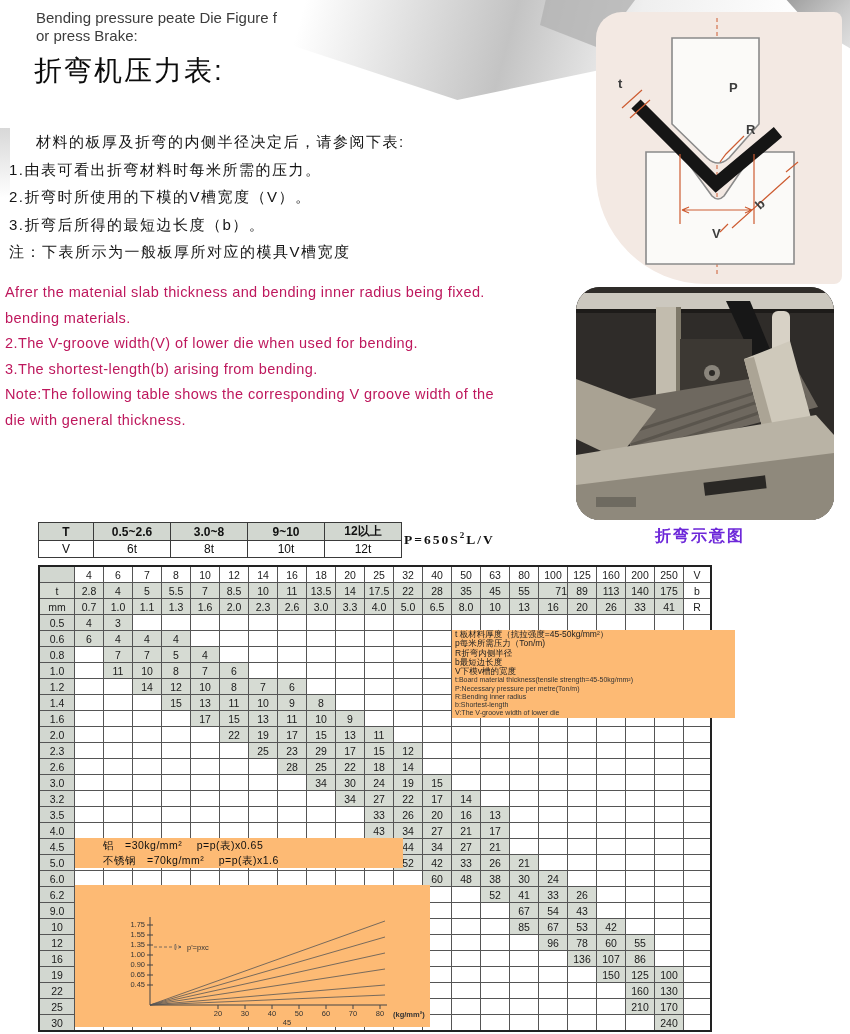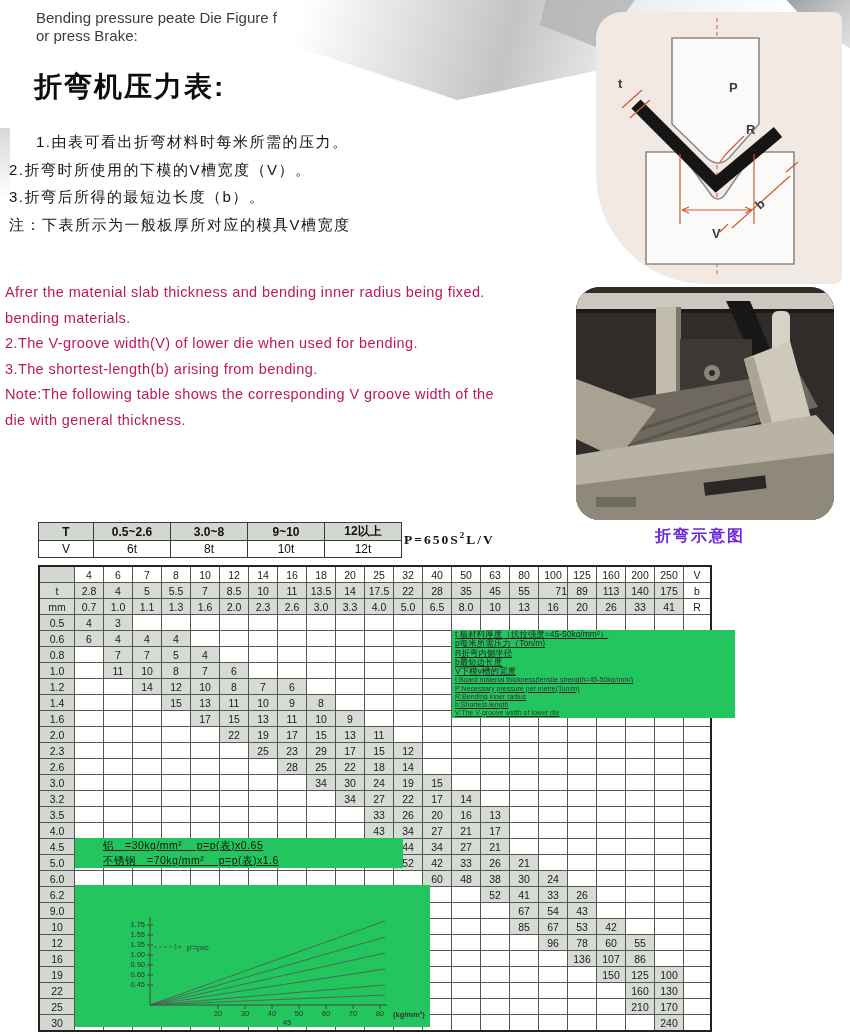--- a/index.html
+++ b/index.html
@@ -12,21 +12,21 @@
     clip-path:polygon(0 0,100% 0,80% 34%,34% 80%,6% 36%);}
   #swoosh2{left:540px;top:0;width:95px;height:48px;background:#b3b3b3;
     clip-path:polygon(6% 0,100% 0,62% 100%,0 52%);opacity:.8;}
   #corner-band{left:762px;top:0;width:88px;height:78px;
     background:linear-gradient(135deg,#8f8f8f 0%,#c9c9c9 55%,#f0f0f0 100%);
     clip-path:polygon(28% 0,100% 0,100% 62%,52% 30%);}
   #left-streak{left:0;top:128px;width:10px;height:70px;background:linear-gradient(180deg,#d8d8d8,#fff);}
 
   .z{position:absolute;z-index:2;}
   #title-en{left:36px;top:9px;font-size:15px;line-height:18px;color:#3c3c3c;}
-  #title-zh{left:34px;top:52px;font-size:28px;font-weight:bold;color:#0c0c0c;letter-spacing:2px;margin-top:16px;}
+  #title-zh{left:34px;top:52px;font-size:28px;font-weight:normal;color:#0c0c0c;letter-spacing:2px;}
   #intro-zh{left:9px;top:133px;width:540px;font-size:15px;color:#151515;}
   #intro-zh .ln{height:27.5px;letter-spacing:1.5px;}
   #intro-zh .ln:first-child{padding-left:27px;}
   #intro-en{left:5px;top:284px;width:560px;font-size:14.5px;color:#be185d;}
   #intro-en .ln{height:25.5px;letter-spacing:.4px;}
 
   
   #diagram-panel{left:596px;top:12px;width:246px;height:272px;background:#f3e9e3;
      border-radius:26px 8px 8px 110px;}
   #diagram-svg{position:absolute;left:0;top:0;}
@@ -50,21 +50,21 @@
   #formula sup{font-size:9px;}
 
   
   #ptable-wrap{left:38px;top:565px;width:697px;height:465px;}
   #ptable{border-collapse:collapse;table-layout:fixed;border:2px solid #222;}
   #ptable td{border:1px solid #555;height:15px;padding:0;text-align:center;
     font-size:10.5px;color:#1a1a1a;overflow:hidden;white-space:nowrap;}
   #ptable td.fill{background:#d6dbd3;}
   #ptable td.lblcol{background:#d2d7d0;}
   #ptable tr.hdr2 td,#ptable tr.hdr3 td{background:#d6dbd3;}
-  .overlay{position:absolute;background:#22c55e;z-index:3;text-decoration:underline;}
+  .overlay{position:absolute;background:#fdba74;z-index:3;}
   #legend-box{left:414px;top:65px;width:280px;height:88px;padding-left:3px;}
   #legend-box .zl{font-size:8.5px;line-height:9.3px;color:#222;white-space:nowrap;}
   #legend-box .el{font-size:7px;line-height:8.1px;color:#333;white-space:nowrap;}
   #materials-box{left:37px;top:273px;width:328px;height:30px;}
   #materials-box .ml{font-size:10.5px;line-height:15px;padding-left:28px;color:#111;white-space:nowrap;letter-spacing:.5px;}
   #chart-box{left:37px;top:320px;width:355px;height:142px;}
   .axis{stroke:#444;stroke-width:1;fill:none;}
   .fan{stroke:#555;stroke-width:.8;fill:none;}
   .ctext{font-size:7.5px;fill:#333;font-family:"Liberation Sans",sans-serif;}
 </style>
@@ -76,20 +76,21 @@
 <div class="deco" id="corner-band"></div>
 <div class="deco" id="left-streak"></div>
 
 <div class="z" id="title-en">
   <div>Bending pressure peate Die Figure f</div>
   <div>or press Brake:</div>
 </div>
 <div class="z" id="title-zh">折弯机压力表:</div>
 
 <div class="z" id="intro-zh">
+    <div class="ln">材料的板厚及折弯的内侧半径决定后，请参阅下表:</div>
     <div class="ln">1.由表可看出折弯材料时每米所需的压力。</div>
     <div class="ln">2.折弯时所使用的下模的V槽宽度（V）。</div>
     <div class="ln">3.折弯后所得的最短边长度（b）。</div>
     <div class="ln">注：下表所示为一般板厚所对应的模具V槽宽度</div>
   </div>
 
 <div class="z" id="intro-en">
     <div class="ln">Afrer the matenial slab thickness and bending inner radius being fixed.</div>
     <div class="ln">bending materials.</div>
     <div class="ln">2.The V-groove width(V) of lower die when used for bending.</div>

